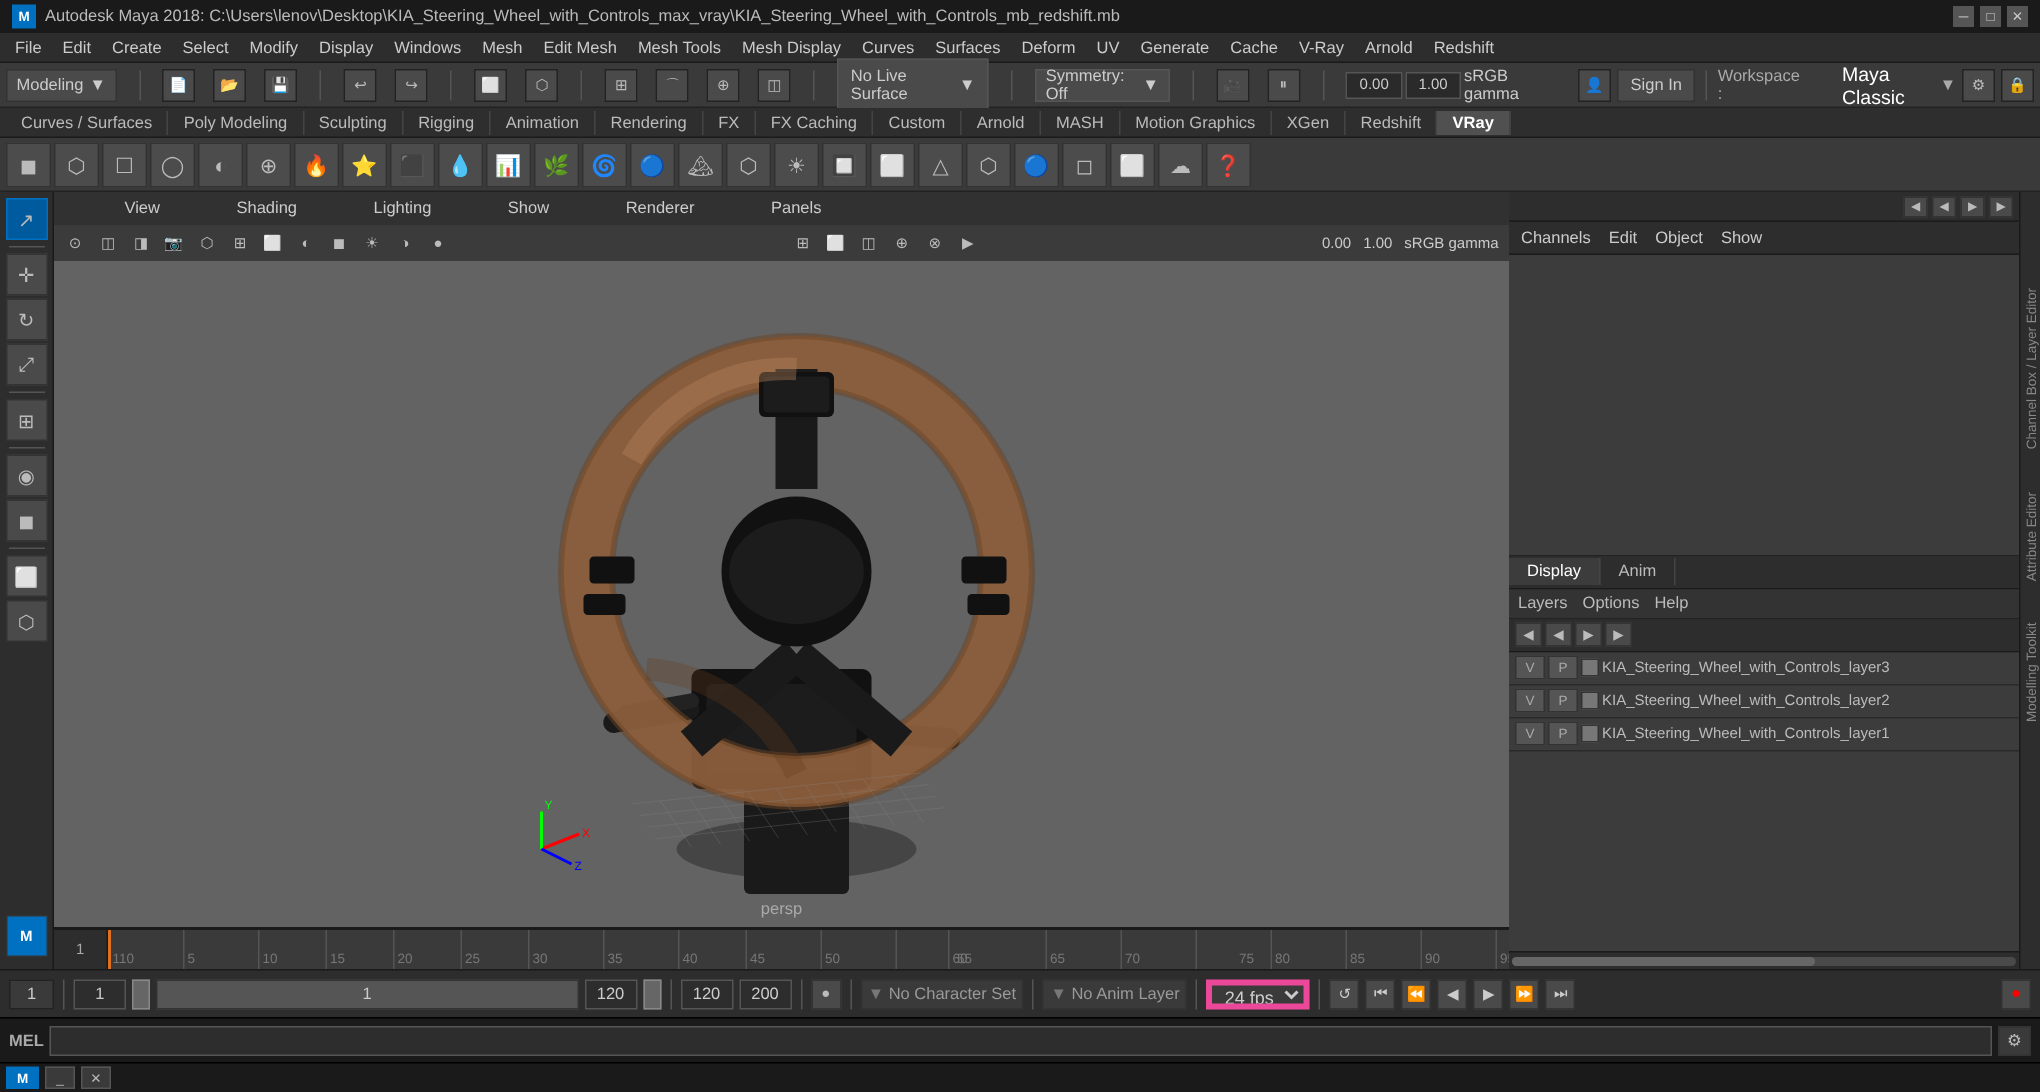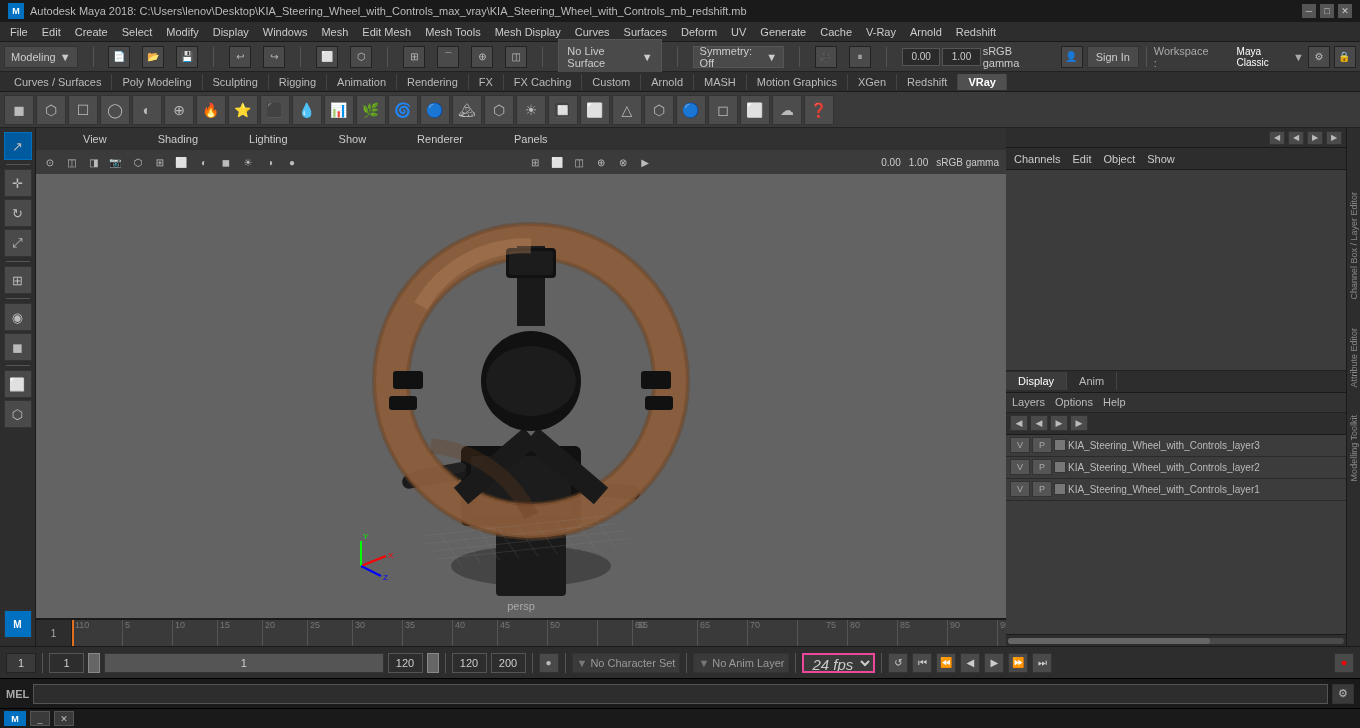--- a/index.html
+++ b/index.html
@@ -87,21 +87,21 @@
       background: #4a4a4a;
       border: 1px solid #333;
       color: #ccc;
       font-size: 11px;
       cursor: pointer;
       white-space: nowrap;
       height: 22px;
       display: flex; align-items: center;
     }
     .workspace-label { color: #aaa; font-size: 11px; }
-    .workspace-val { color: #fff; font-size: 10px; padding-left: 24px; }
+    .workspace-val { color: #fff; font-size: 13px; padding-left: 24px; }
 
     
     #shelf-tabs {
       height: 20px;
       background: #2e2e2e;
       display: flex;
       align-items: center;
       padding: 0 4px;
       gap: 0;
       border-bottom: 1px solid #1a1a1a;
@@ -316,25 +316,24 @@
       background: #3a3a3a;
       border: 1px solid #222;
       padding: 0 6px;
       display: flex; align-items: center;
       font-size: 11px; color: #ccc;
     }
     .status-sep { width: 1px; height: 20px; background: #555; margin: 0 2px; }
     .status-dropdown {
       height: 20px;
       background: #3a3a3a;
-      border: 2px solid #ec4899;
+      border: 4px solid #ec4899;
       color: #ccc;
-      font-size: 15px;
+      font-size: 12px;
       padding: 0 4px;
-      font-style: italic;
     }
 
     
     #command-line {
       height: 30px;
       background: #1a1a1a;
       display: flex;
       align-items: center;
       padding: 0 6px;
       gap: 4px;
@@ -425,21 +424,21 @@
     }
     .tl-ruler {
       flex: 1;
       position: relative;
       overflow: hidden;
     }
     .tl-tick {
       position: absolute;
       top: 0; bottom: 0;
       border-left: 1px solid #555;
-      display: flex; 
+      display: flex; align-items: flex-end;
       padding-bottom: 2px;
     }
     .tl-tick-label { font-size: 9px; color: #777; padding-left: 2px; }
     .tl-playhead {
       position: absolute;
       top: 0; bottom: 0;
       width: 2px; background: #e07020;
       left: 0;
     }
 

